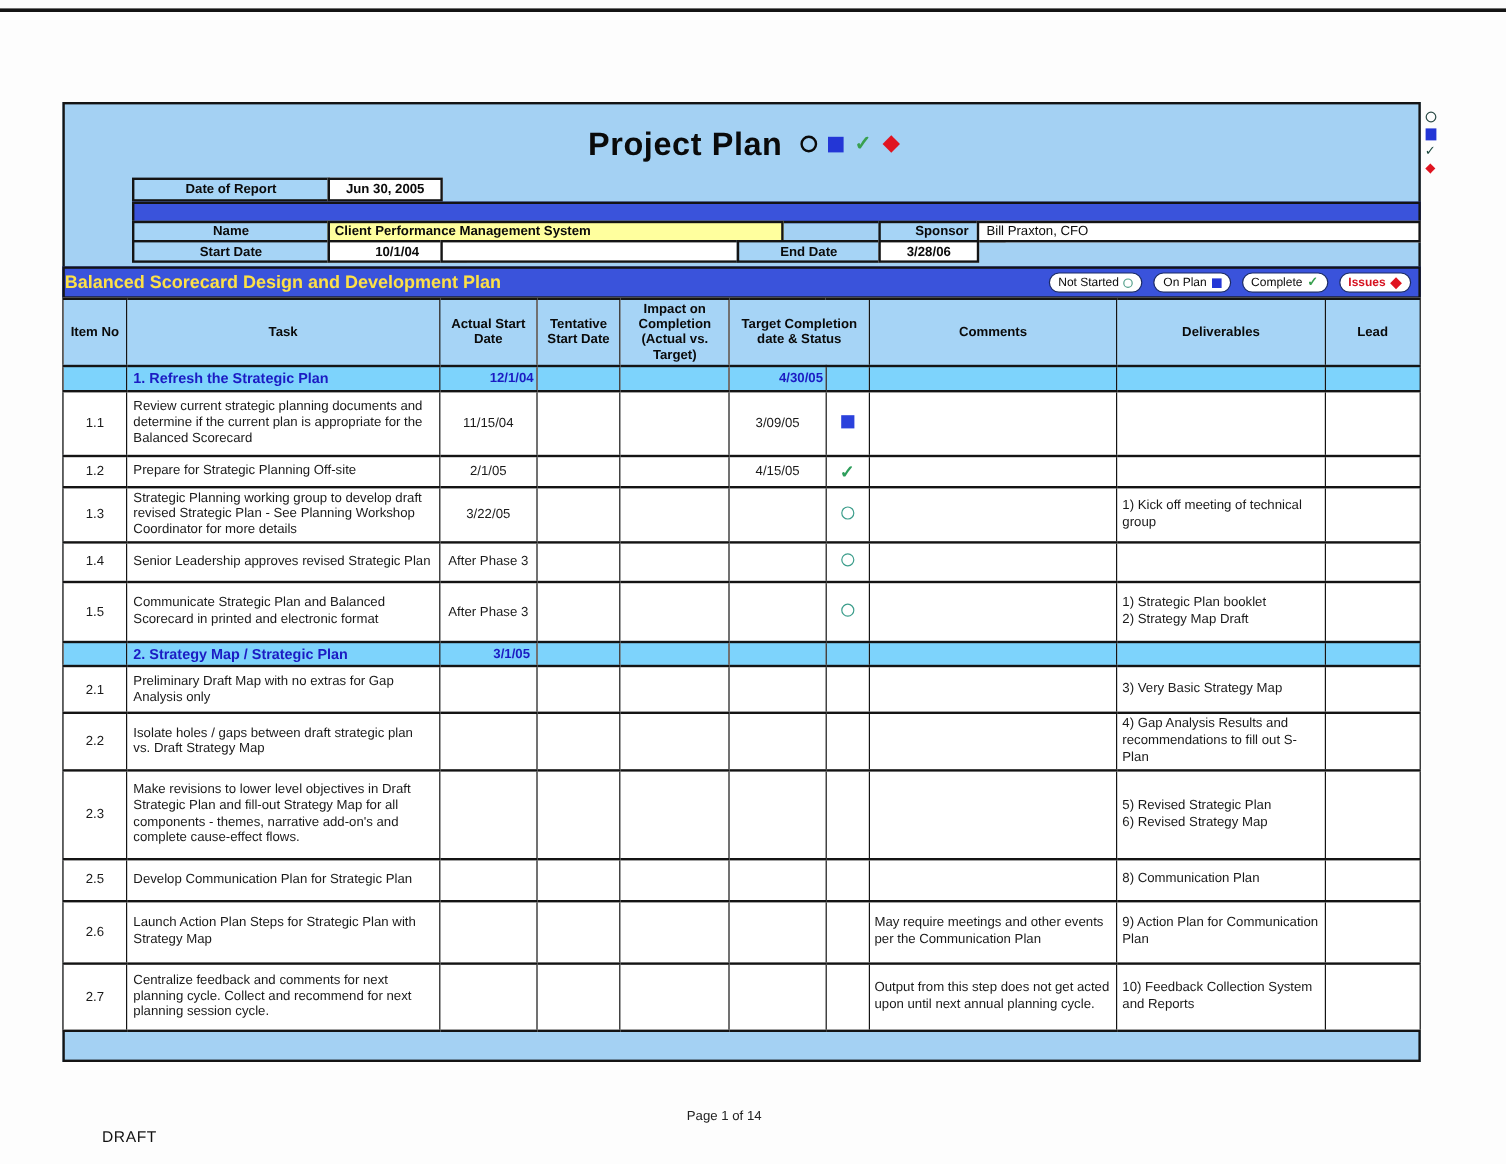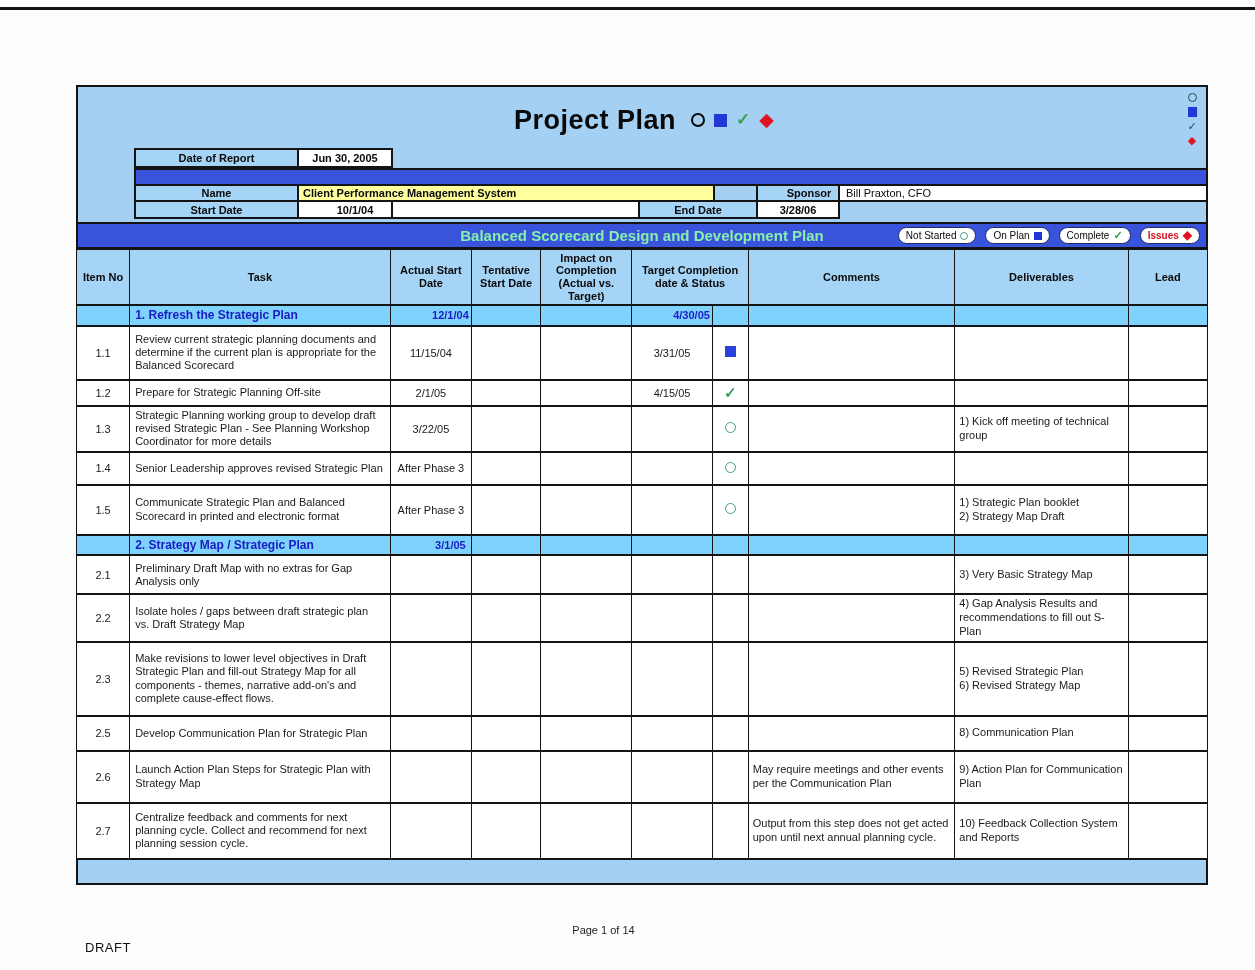--- a/index.html
+++ b/index.html
@@ -1,37 +1,37 @@
 <!DOCTYPE html>
 <html><head>
 <meta charset="utf-8">
 <style>
   * { margin:0; padding:0; box-sizing:border-box; }
   body { width:1255px; height:970px; background:#fdfdfd; font-family:"Liberation Sans", sans-serif; position:relative; overflow:hidden; }
   .top-rule { position:absolute; left:0; top:7; width:1255px; height:3px; background:#141414; top:7px; }
 
-  .panel { position:absolute; left:76px; top:85px; width:1132px; height:800px; background:#a4d1f3; border:2px solid #141414; }
+  .panel { position:absolute; left:52px; top:85px; width:1132px; height:800px; background:#a4d1f3; border:2px solid #141414; }
 
   .title-row { position:absolute; left:0px; top:13px; width:1132px; height:40px; display:flex; align-items:center; justify-content:center; gap:9px; }
   .title-row h1 { font-size:27px; font-weight:bold; color:#0a0a0a; letter-spacing:0.5px; margin-right:6px; }
   .shape { display:inline-block; }
   .ring { width:14px; height:14px; border:2.5px solid #0a0a0a; border-radius:50%; background:transparent; }
   .sq { width:13px; height:13px; background:#2336d6; }
   .check { color:#39a04f; font-size:17px; font-weight:bold; line-height:14px; }
   .diamond { color:#e01420; font-size:19px; line-height:14px; }
 
   .info-cell { position:absolute; border:2px solid #141414; font-size:11px; display:flex; align-items:center; background:#a6d4f6; color:#0a0a0a; }
   .lbl { font-weight:bold; justify-content:center; }
   .val { background:#ffffff; justify-content:center; font-weight:bold; }
   .val-left { background:#ffffff; justify-content:flex-start; padding-left:6px; font-weight:normal; }
   .val-yellow { background:#ffff9e; justify-content:flex-start; padding-left:4px; font-weight:bold; }
   .blue-band { position:absolute; background:#3a53db; border:2px solid #141414; }
 
   .banner { position:absolute; left:-2px; top:135px; width:1132px; height:27px; background:#3a53db; border:2px solid #141414; display:flex; align-items:center; }
-  .banner-title { position:absolute; left:0; width:100%; text-align:center; color:#86efac; font-weight:bold; font-size:15px; }
+  .banner-title { position:absolute; left:0; width:100%; text-align:left; color:#fde047; font-weight:bold; font-size:15px; }
   .legend { position:absolute; right:6px; display:flex; gap:9px; align-items:center; }
   .pill { background:#ffffff; border:1px solid #1a2a66; border-radius:9px; height:17px; display:flex; align-items:center; gap:4px; padding:0 7px; font-size:10px; color:#0a0a0a; white-space:nowrap; }
   .pill .p-ring { width:8px; height:8px; border:1.5px solid #55a08c; border-radius:50%; }
   .pill .p-sq { width:8px; height:8px; background:#2336d6; }
   .pill .p-check { color:#39a04f; font-size:11px; font-weight:bold; line-height:9px; }
   .pill .p-diamond { color:#e01420; font-size:12px; line-height:9px; }
   .pill.issues { color:#d61220; font-weight:bold; }
 
   table.plan { position:absolute; left:-2px; top:161px; width:1132px; border-collapse:collapse; table-layout:fixed; background:#ffffff; }
   table.plan th, table.plan td { border:1px solid #141414; border-top-width:2px; border-bottom-width:2px; font-size:11px; color:#1a1a1a; overflow:hidden; vertical-align:middle; }
@@ -70,21 +70,21 @@
     <span class="shape check">✓</span>
     <span class="shape diamond">◆</span>
   </div>
 
   <div class="info-cell lbl" style="left:56px; top:61px; width:165px; height:20px;">Date of Report</div>
   <div class="info-cell val" style="left:219px; top:61px; width:96px; height:20px;">Jun 30, 2005</div>
 
   <div class="blue-band" style="left:56px; top:81px; width:1074px; height:18px;"></div>
 
   <div class="info-cell lbl" style="left:56px; top:97px; width:165px; height:18px;">Name</div>
-  <div class="info-cell val-yellow" style="left:219px; top:97px; width:418px; height:18px;">Client Performance Management System</div>
+  <div class="info-cell val-yellow" style="left:219px; top:97px; width:380px; height:18px;">Client Performance Management System</div>
   <div class="info-cell lbl" style="left:678px; top:97px; width:106px; height:18px;">Sponsor</div>
   <div class="info-cell val-left" style="left:760px; top:97px; width:370px; height:18px;">Bill Praxton, CFO</div>
 
   <div class="info-cell lbl" style="left:56px; top:113px; width:165px; height:19px;">Start Date</div>
   <div class="info-cell val" style="left:219px; top:113px; width:116px; height:19px;">10/1/04</div>
   <div class="info-cell val-left" style="left:313px; top:113px; width:249px; height:19px;"></div>
   <div class="info-cell lbl" style="left:560px; top:113px; width:120px; height:19px;">End Date</div>
   <div class="info-cell val" style="left:678px; top:113px; width:84px; height:19px;">3/28/06</div>
 
   <div class="banner">
@@ -147,21 +147,21 @@
           <td class="c-text"></td>
           <td class="c-text"></td>
           <td class="c-text"></td>
         </tr>
         <tr class="task-row" style="height: 54px;">
           <td class="c-item">1.1</td>
           <td class="c-task">Review current strategic planning documents and determine if the current plan is appropriate for the Balanced Scorecard</td>
           <td class="c-date">11/15/04</td>
           <td class="c-date"></td>
           <td class="c-date"></td>
-          <td class="c-date">3/31/05</td>
+          <td class="c-date">3/09/05</td>
           <td class="c-date"><span class="st-square"></span></td>
           <td class="c-text"></td>
           <td class="c-text"></td>
           <td class="c-text"></td>
         </tr>
         <tr class="task-row" style="height: 26px;">
           <td class="c-item">1.2</td>
           <td class="c-task">Prepare for Strategic Planning Off-site</td>
           <td class="c-date">2/1/05</td>
           <td class="c-date"></td>

